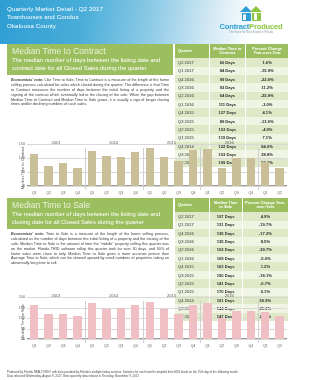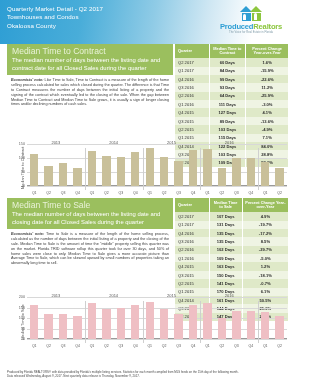--- a/index.html
+++ b/index.html
@@ -101,21 +101,21 @@
           <div class="roof"></div>
           <div class="body-rect"></div>
           <div class="person" style="left:3.5px;height:6px;"></div>
         </div>
       <div class="house h-green" style="margin-left:-3px;">
           <div class="roof"></div>
           <div class="body-rect"></div>
           <div class="person" style="left:4.5px;height:7px;"></div>
         </div>
     </div>
-    <div class="logo-text"><span class="fl">Produced</span><span class="re">Realtors</span></div>
+    <div class="logo-text"><span class="fl">Contract</span><span class="re">Produced</span></div>
     <div class="logo-tag">The Voice for Real Estate in Florida</div>
   </div>
 </div>
 
 <div class="section" style="height:96px;">
   <div class="sec-left">
     <div class="band">
       <div class="band-title">Median Time to Contract</div>
       <div class="band-desc">The median number of days between the listing date and contract date for all Closed Sales during the quarter</div>
     </div>

